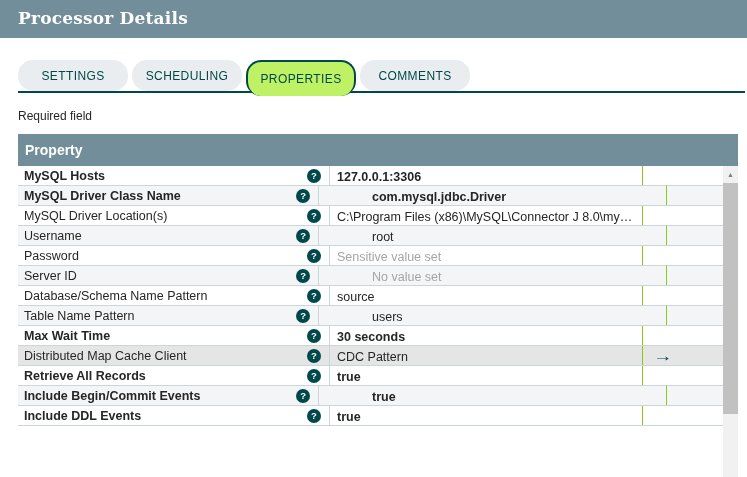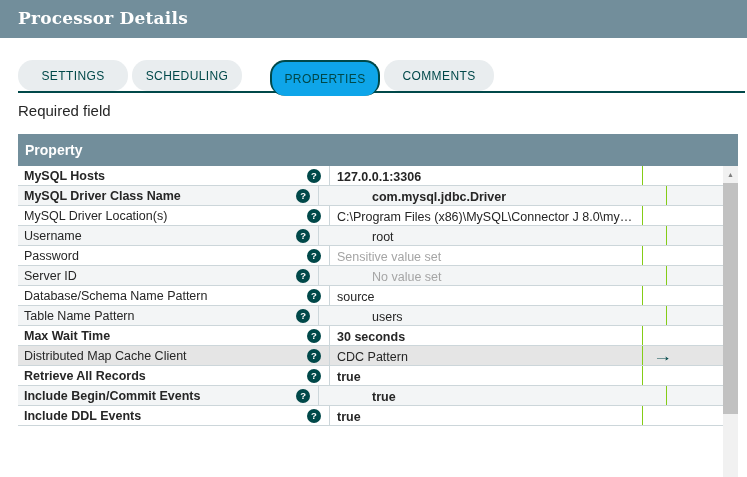--- a/index.html
+++ b/index.html
@@ -34,36 +34,35 @@
     display: flex; align-items: center; justify-content: center;
     background: #e9edef;
     color: #004849;
     font-size: 12px;
     letter-spacing: 0.4px;
     cursor: pointer;
     user-select: none;
     border-radius: 15px;
   }
   .tab.active {
-    background: #0ea5e9;
+    background: #bef264;
     border: 2px solid #004849;
     border-bottom: none;
     height: 36px;
     z-index: 3;
-    margin-left: 24px;
   }
   .tab-underline {
     position: absolute; left: 18px; top: 91px;
     width: 727px; height: 2px;
     background: #004849;
     z-index: 1;
   }
   .required-note {
-    position: absolute; left: 18px; top: 102px;
-    font-size: 15px; color: #262626;
+    position: absolute; left: 18px; top: 109px;
+    font-size: 12px; color: #262626;
   }
   .table-header {
     position: absolute; left: 18px; top: 134px;
     width: 720px; height: 32px;
     background: #728e9b;
     color: #ffffff;
     font-size: 14px; font-weight: bold;
   }
   .table-header .col-property { position: absolute; left: 7px; top: 0; line-height: 32px; }
   .table-header .col-value    { position: absolute; left: 316px; top: 0; line-height: 32px; margin-top: 28px; }

